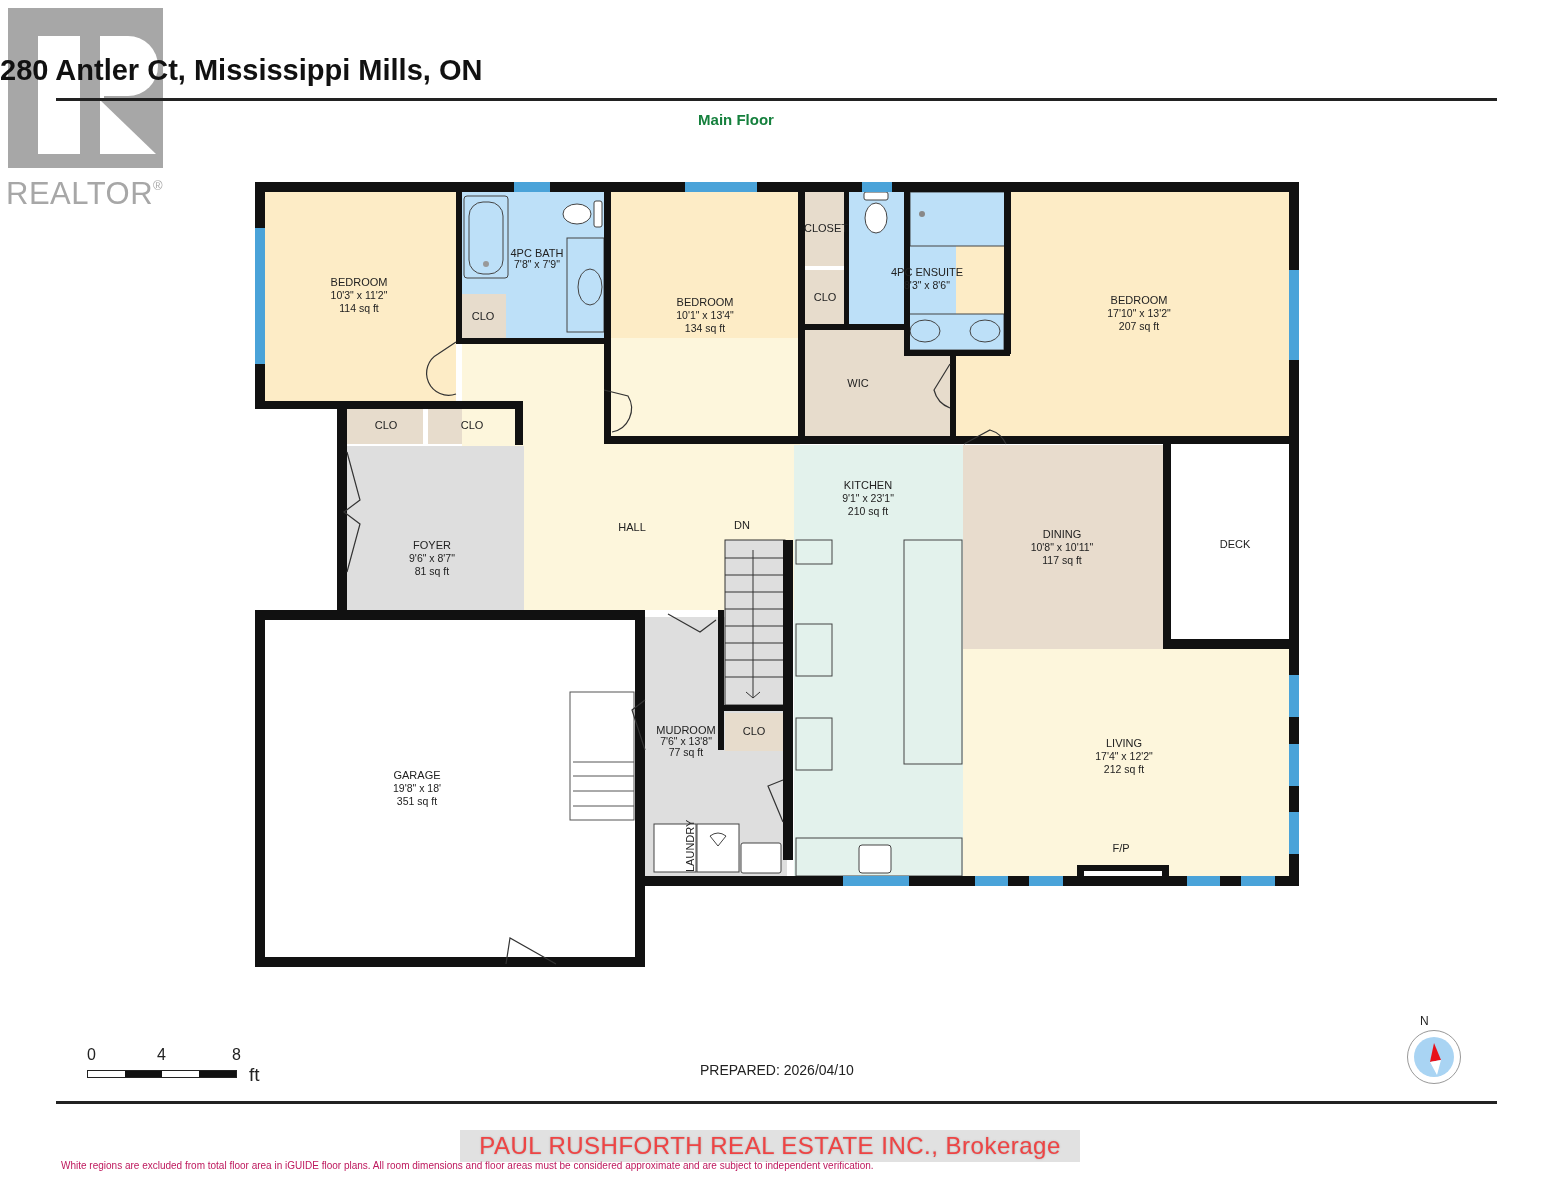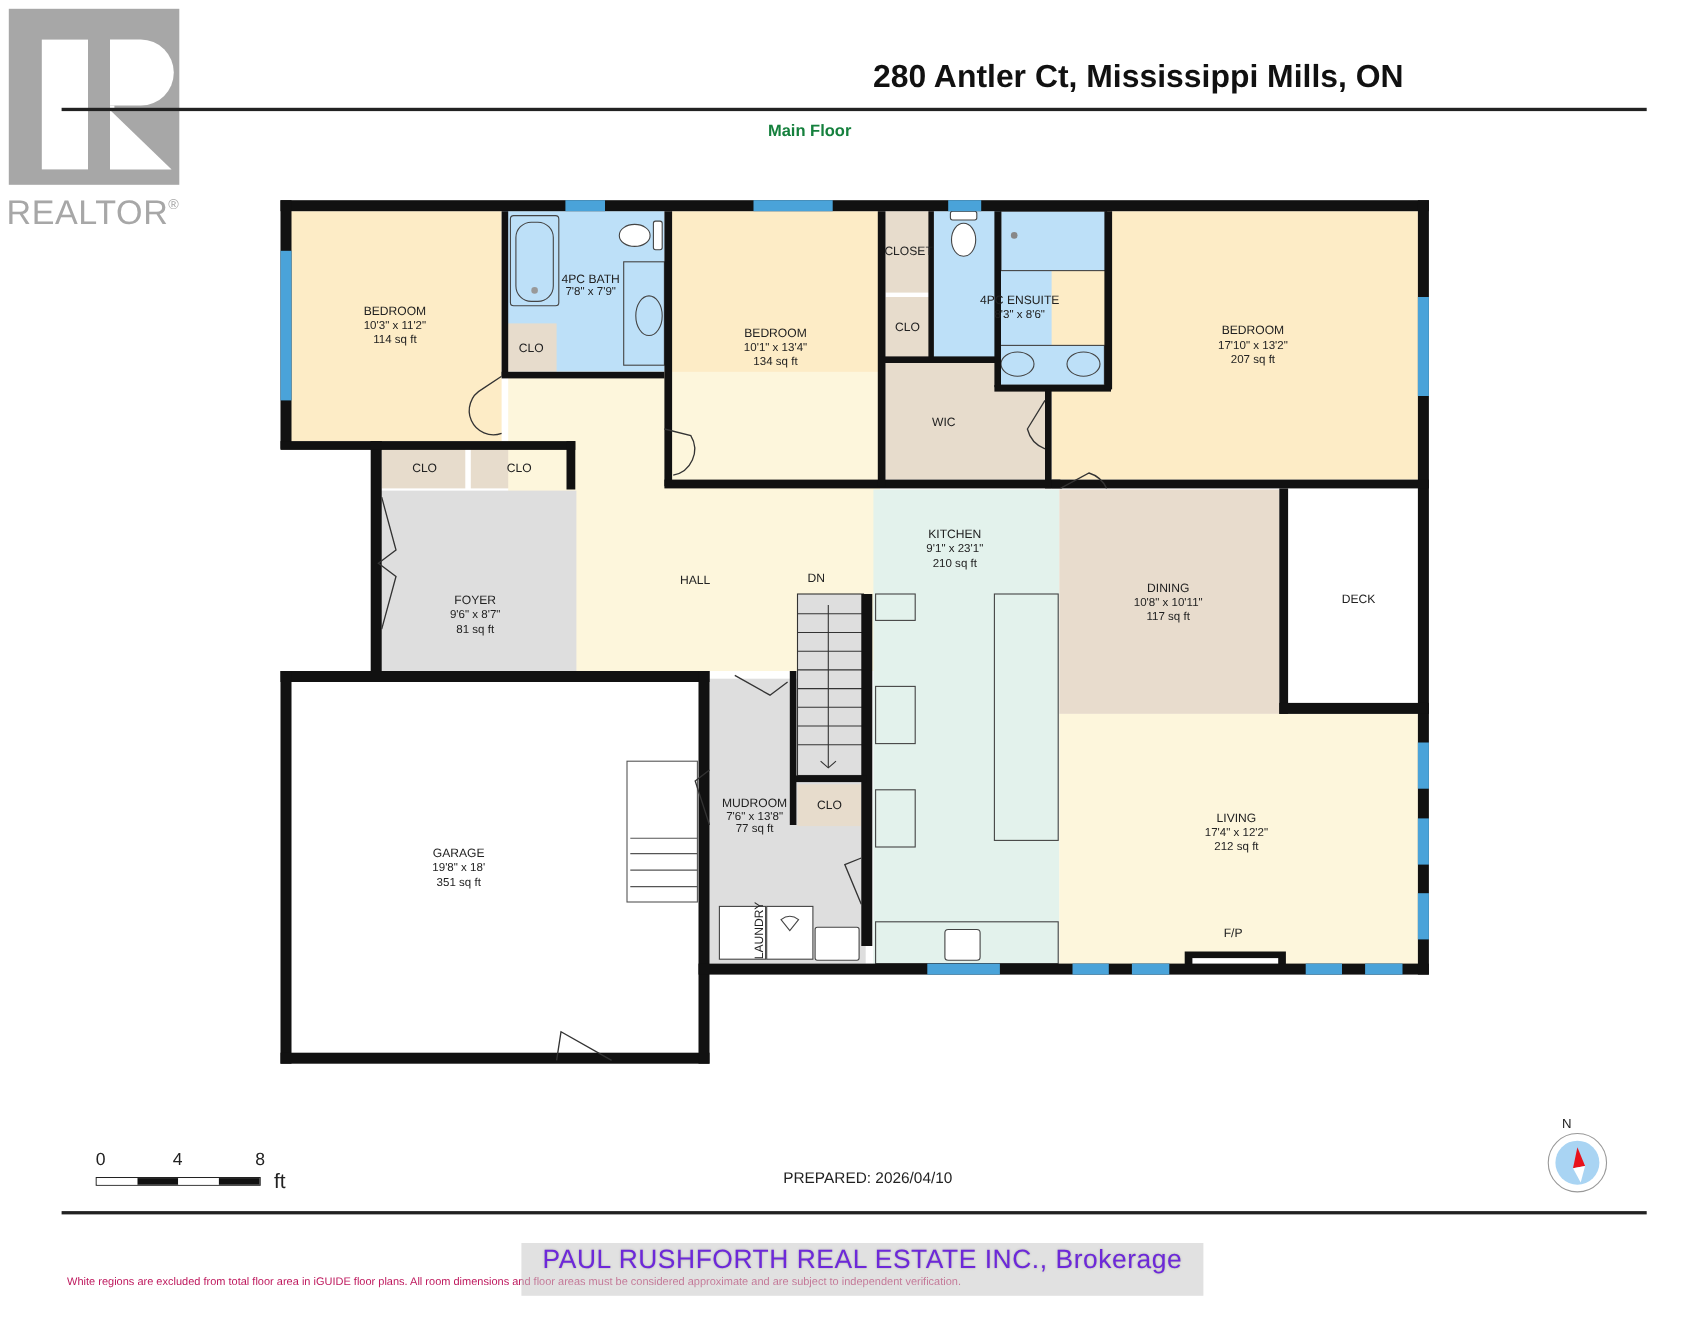--- a/index.html
+++ b/index.html
@@ -1,40 +1,40 @@
 <!DOCTYPE html>
 <html><head>
 <meta charset="utf-8">
 <style>
   html, body { margin: 0; padding: 0; background: #ffffff; }
   body { width: 1553px; height: 1200px; position: relative; overflow: hidden; font-family: "Liberation Sans", sans-serif; color: #222; }
   .logo { position: absolute; left: 8px; top: 8px; width: 156px; height: 196px; text-align: right; }
   .logo-box { position: absolute; left: 0; top: 0; width: 155px; height: 160px; background: #a7a7a7; }
   .logo-text { position: absolute; left: -2px; top: 168px; font-size: 31px; letter-spacing: 0.5px; color: #a7a7a7; white-space: nowrap; }
   .logo-text sup { font-size: 13px; vertical-align: top; position: relative; top: 2px; }
-  .title { position: absolute; left: 0; width: 1276px; top: 54px; text-align: right; font-size: 29px; font-weight: bold; color: #111; }
+  .title { position: absolute; left: 0; width: 1276px; top: 54px; text-align: left; font-size: 29px; font-weight: bold; color: #111; }
   .rule { position: absolute; left: 56px; width: 1441px; height: 3px; background: #222; }
   .subtitle { position: absolute; left: 0; width: 1472px; top: 111px; text-align: center; font-size: 15px; font-weight: bold; color: #15803d; }
   svg.plan { position: absolute; left: 0; top: 0; }
   .room-name { font-family: "Liberation Sans", sans-serif; font-size: 11px; fill: #222; text-anchor: middle; }
   .room-dim { font-family: "Liberation Sans", sans-serif; font-size: 10.5px; fill: #222; text-anchor: middle; }
   .scale { position: absolute; left: 87px; top: 1046px; }
   .scale-labels { position: relative; height: 18px; font-size: 16px; color: #222; }
   .scale-labels span { position: absolute; top: 0; }
   .scale-bar { position: absolute; top: 24px; left: 0; display: flex; border: 1px solid #222; height: 6px; }
   .scale-bar div { width: 37px; height: 6px; }
   .scale-unit { position: absolute; left: 162px; top: 18px; font-size: 19px; }
-  .prepared { position: absolute; left: 700px; top: 1062px; font-size: 14px; color: #222; margin-left: 12px; }
+  .prepared { position: absolute; left: 700px; top: 1062px; font-size: 14px; color: #222; }
   .compass { position: absolute; left: 1406px; top: 1014px; width: 60px; height: 70px; }
   .compass-n { position: absolute; left: 14px; top: 0; font-size: 12px; }
   .compass-ring { position: absolute; left: 1px; top: 16px; width: 52px; height: 52px; border-radius: 50%; border: 1px solid #999; background: #fff; }
   .compass-face { position: absolute; left: 6px; top: 6px; width: 40px; height: 40px; border-radius: 50%; background: #a9d4f3; }
   .rule-bottom { position: absolute; left: 56px; width: 1441px; height: 3px; background: #222; top: 1101px; }
   .disclaimer { position: absolute; left: 61px; top: 1160px; font-size: 10px; color: #be185d; }
-  .watermark { position: absolute; left: 474px; top: 1130px; width: 620px; height: 48px; background: rgba(200,200,200,0.55); color: #6d28d9; font-size: 24px; text-align: center; line-height: 32px; letter-spacing: 0.5px; text-shadow: 0 0 2px #aaa; }
+  .watermark { position: absolute; left: 460px; top: 1130px; width: 620px; height: 32px; background: rgba(200,200,200,0.55); color: #ef4444; font-size: 24px; text-align: center; line-height: 32px; letter-spacing: 0.5px; text-shadow: 0 0 2px #aaa; }
 </style>
 </head>
 <body>
 
 <div class="logo">
   <div class="logo-box">
     <svg width="155" height="160" viewBox="0 0 155 160">
       <rect x="30" y="28" width="42" height="118" fill="#fff"></rect>
       <path d="M92 28 H120 A30 30 0 0 1 120 88 H92 Z" fill="#fff"></path>
       <path d="M92 92 L148 146 H92 Z" fill="#fff"></path>

